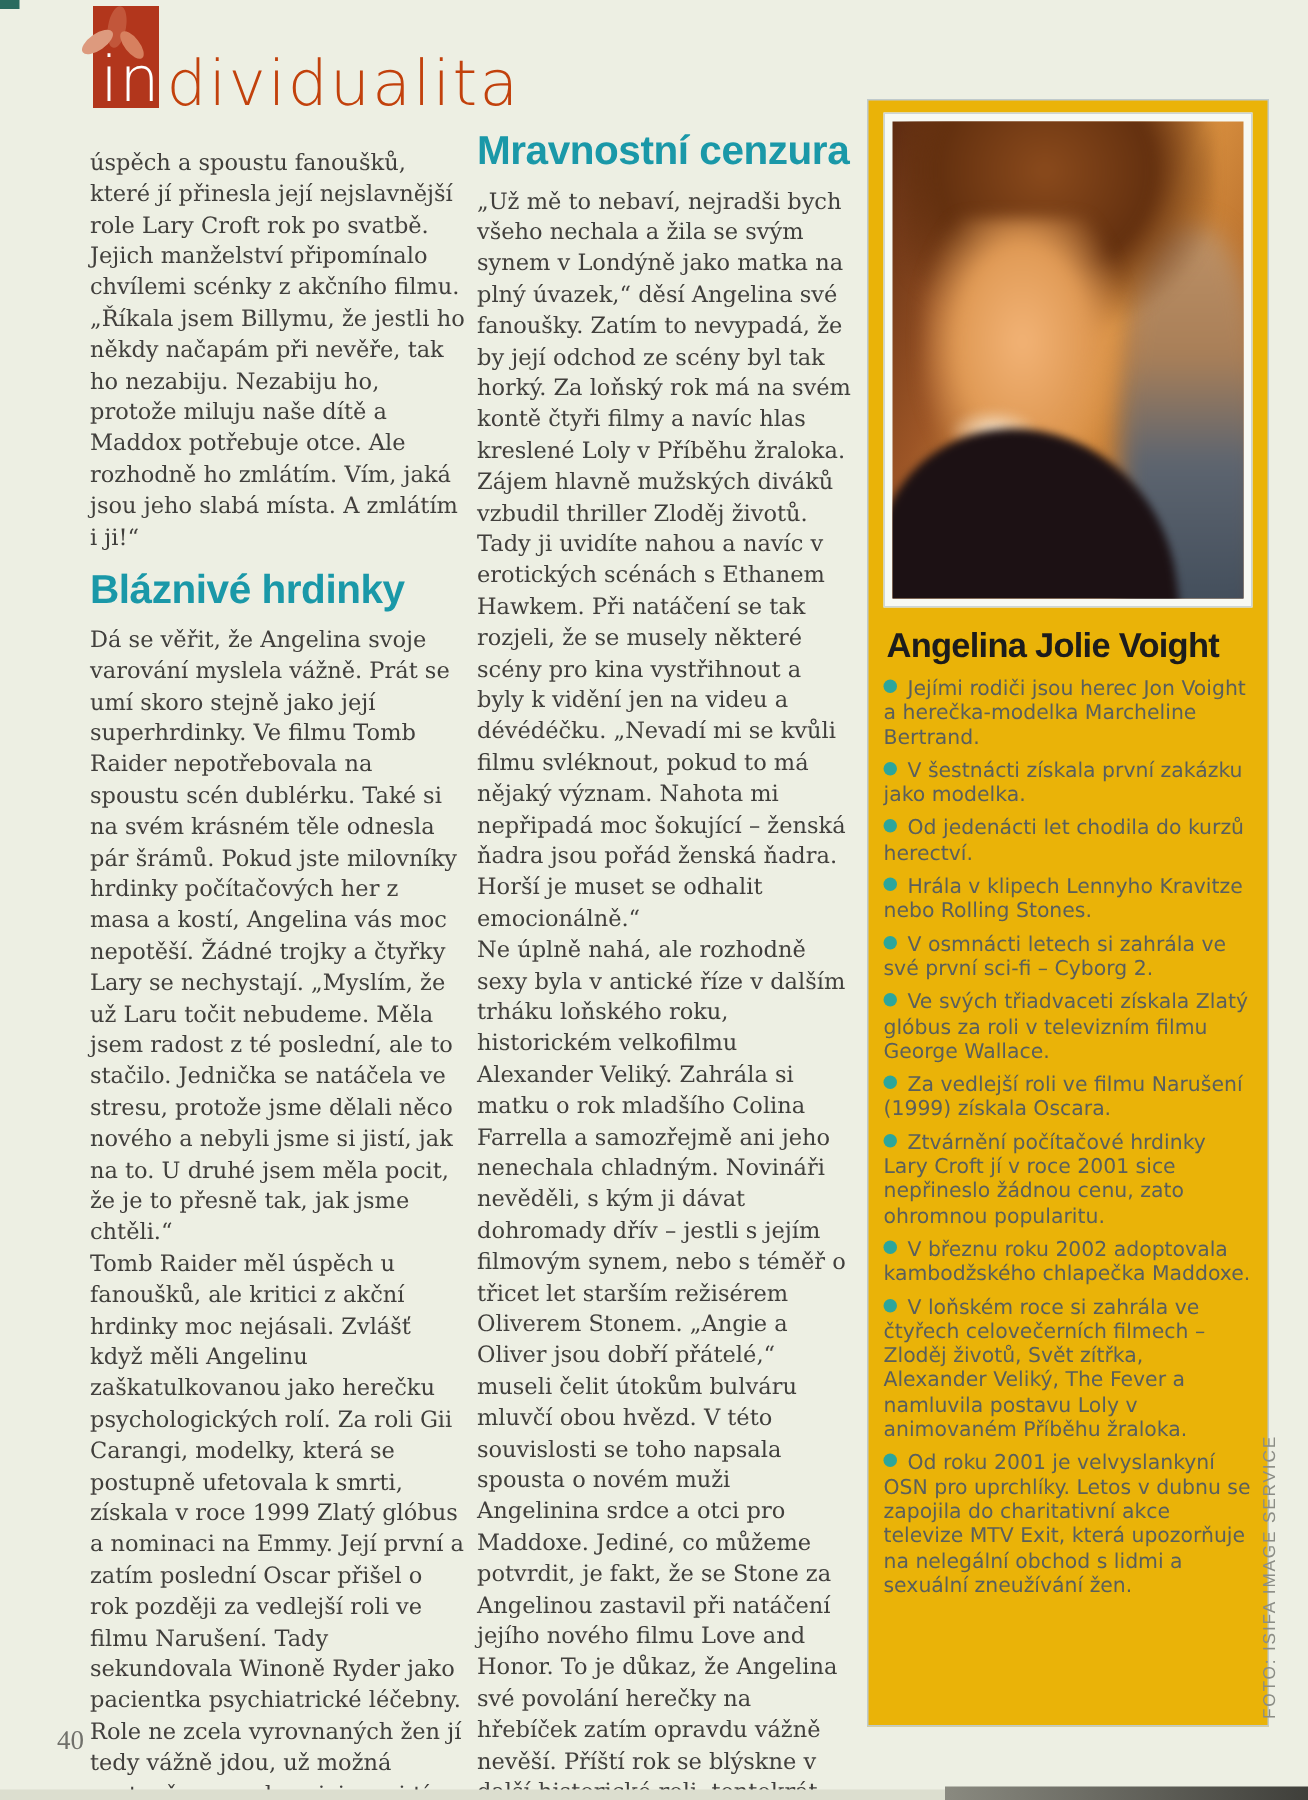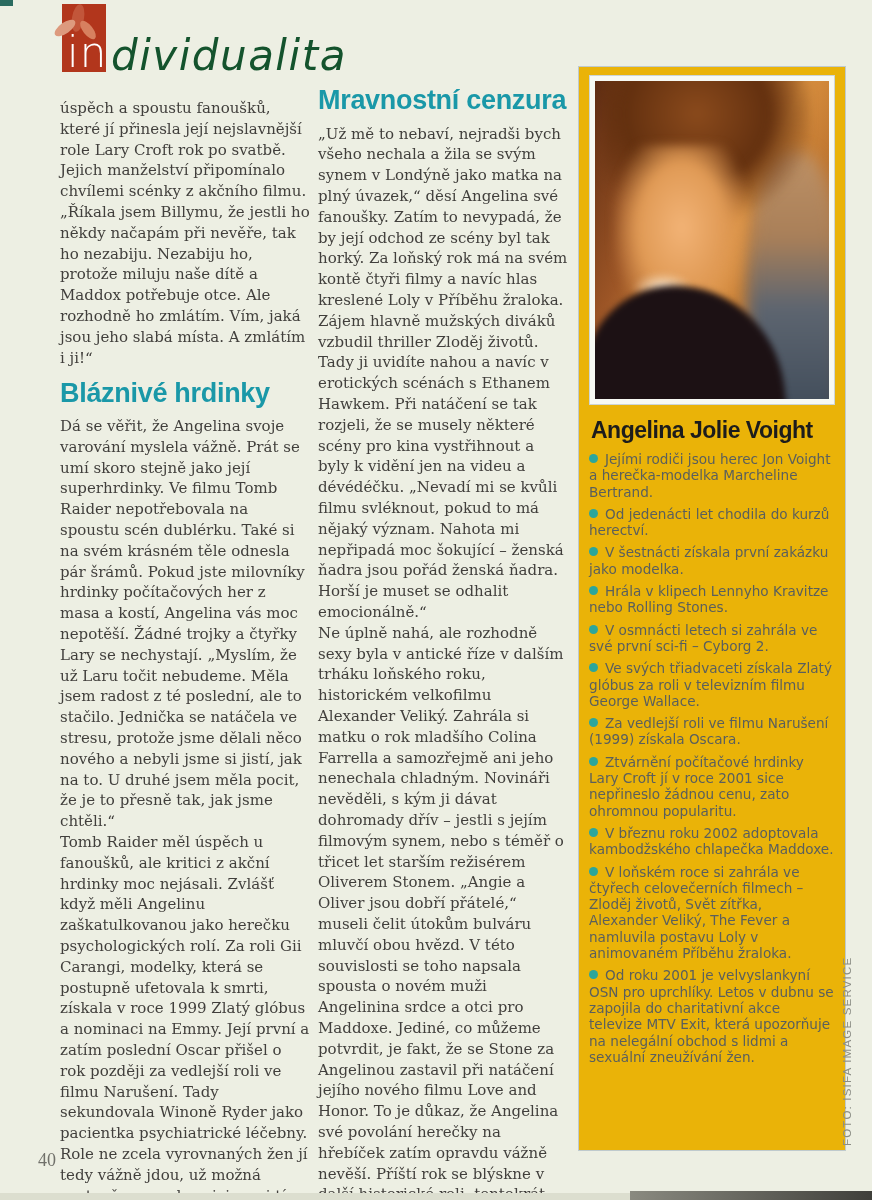--- a/index.html
+++ b/index.html
@@ -19,23 +19,23 @@
   
   .header { position:absolute; left:62px; top:4px; width:500px; height:72px; }
   .logo-box { position:absolute; left:0; top:0; width:44px; height:68px; background:#b2361c; }
   .petals { position:absolute; left:-15px; top:-3px; }
   .logo-in {
     position:absolute; left:5px; bottom:-2px; color:#ffffff;
     font-family:"DejaVu Sans", sans-serif; font-weight:300;
     font-size:42px; line-height:1; letter-spacing:1px;
   }
   .logo-rest {
-    position:absolute; left:49px; bottom:-1px; color:#14532d;
+    position:absolute; left:49px; bottom:-1px; color:#c2410c;
     font-family:"DejaVu Sans", sans-serif; font-weight:200;
-    font-size:42px; line-height:1; letter-spacing:1.5px;font-style:italic;
+    font-size:42px; line-height:1; letter-spacing:1.5px;
   }
 
   
   .col { position:absolute; color:#413f3c; font-size:15px; line-height:20.8px; }
   .col1 { left:60px; top:98px;  width:250px; }
   .col2 { left:318px; top:86px; width:252px; }
   .col p { margin:0; text-align:left; }
   .teal-heading {
     font-family:"Liberation Sans", sans-serif; font-weight:bold;
     color:#1a98a8; font-size:27px; letter-spacing:-0.3px; line-height:1.1;
@@ -137,23 +137,23 @@
         <div class="face"></div>
         <div class="smile"></div>
         <div class="jacket"></div>
       </div>
     </div>
     <h3 class="sidebar-title">Angelina Jolie Voight</h3>
     <div class="facts">
 
         <div class="fact"><span class="dot"></span><span>Jejími rodiči jsou herec Jon Voight a herečka-modelka Marcheline Bertrand.</span></div>
 
+        <div class="fact"><span class="dot"></span><span>V šestnácti získala první zakázku jako modelka.</span></div>
+
         <div class="fact"><span class="dot"></span><span>Od jedenácti let chodila do kurzů herectví.</span></div>
-
-        <div class="fact"><span class="dot"></span><span>V šestnácti získala první zakázku jako modelka.</span></div>
 
         <div class="fact"><span class="dot"></span><span>Hrála v klipech Lennyho Kravitze nebo Rolling Stones.</span></div>
 
         <div class="fact"><span class="dot"></span><span>V osmnácti letech si zahrála ve své první sci-fi – Cyborg 2.</span></div>
 
         <div class="fact"><span class="dot"></span><span>Ve svých třiadvaceti získala Zlatý glóbus za roli v televizním filmu George Wallace.</span></div>
 
 
         <div class="fact"><span class="dot"></span><span>Za vedlejší roli ve filmu Narušení (1999) získala Oscara.</span></div>
 

